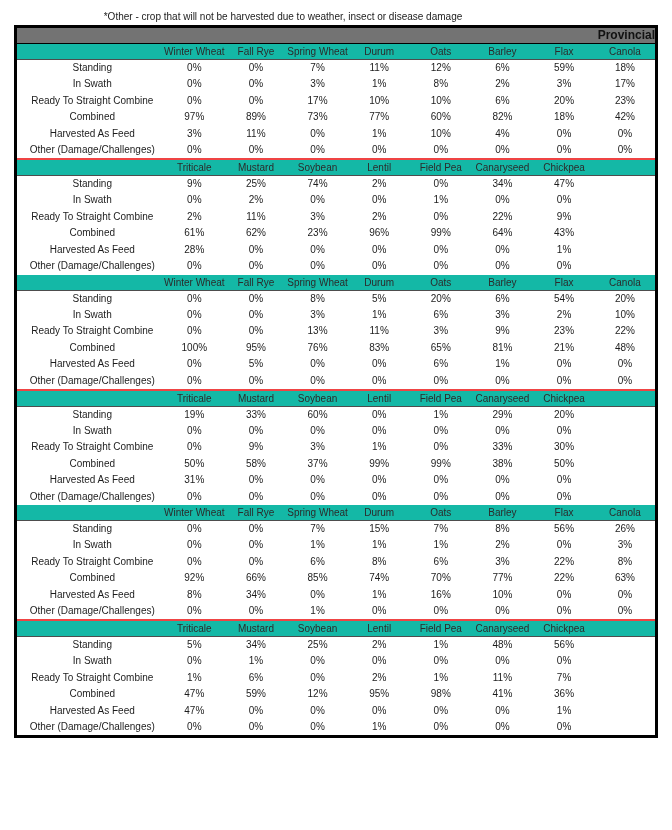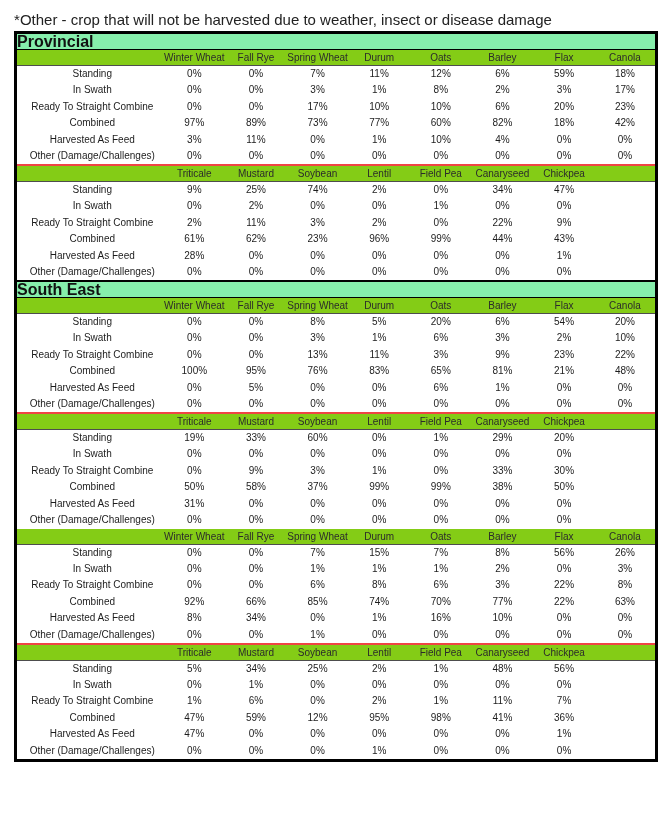--- a/index.html
+++ b/index.html
@@ -15,46 +15,46 @@
     text-align: center;
     font-size: 17px;
     font-weight: 700;
     color: #151515;
     padding-right: 28px;
     margin-bottom: 5px;
     letter-spacing: 0.1px;
   }
   .subtitle {
     text-align: center;
-    font-size: 15px;
+    font-size: 10px;
     color: #222222;
     padding-right: 106px;
     margin-bottom: 3px;
   }
   table.harvest {
     width: 644px;
     margin: 0 auto;
     border-collapse: collapse;
     table-layout: fixed;
     border: 3px solid #000000;
   }
   col.c-label { width: 148px; }
   tr.band td {
-    background: #86efac;
+    background: #737373;
     font-weight: 700;
-    font-size: 16px;
-    text-align: left;
+    font-size: 12px;
+    text-align: right;
     height: 15px;
     line-height: 15px;
     border-top: 2px solid #000000;
     border-bottom: 1px solid #000000;
     color: #111111;
   }
   tr.cols th {
-    background: #84cc16;
+    background: #14b8a6;
     font-weight: 400;
     font-size: 10px;
     text-align: center;
     height: 15px;
     line-height: 15px;
     border-bottom: 1px solid #4d4d4d;
     color: #2b2b2b;
     overflow: hidden;
     white-space: nowrap;
   }
@@ -214,21 +214,21 @@
           <td>9%</td>
           <td></td>
         </tr>
         <tr class="data">
           <td class="label">Combined</td>
           <td>61%</td>
           <td>62%</td>
           <td>23%</td>
           <td>96%</td>
           <td>99%</td>
-          <td>44%</td>
+          <td>64%</td>
           <td>43%</td>
           <td></td>
         </tr>
         <tr class="data">
           <td class="label">Harvested As Feed</td>
           <td>28%</td>
           <td>0%</td>
           <td>0%</td>
           <td>0%</td>
           <td>0%</td>
@@ -239,23 +239,20 @@
         <tr class="data">
           <td class="label">Other (Damage/Challenges)</td>
           <td>0%</td>
           <td>0%</td>
           <td>0%</td>
           <td>0%</td>
           <td>0%</td>
           <td>0%</td>
           <td>0%</td>
           <td></td>
-        </tr>
-        <tr class="band">
-          <td colspan="9">South East</td>
         </tr>
         <tr class="cols">
           <th class="label"></th>
           <th>Winter Wheat</th>
           <th>Fall Rye</th>
           <th>Spring Wheat</th>
           <th>Durum</th>
           <th>Oats</th>
           <th>Barley</th>
           <th>Flax</th>

